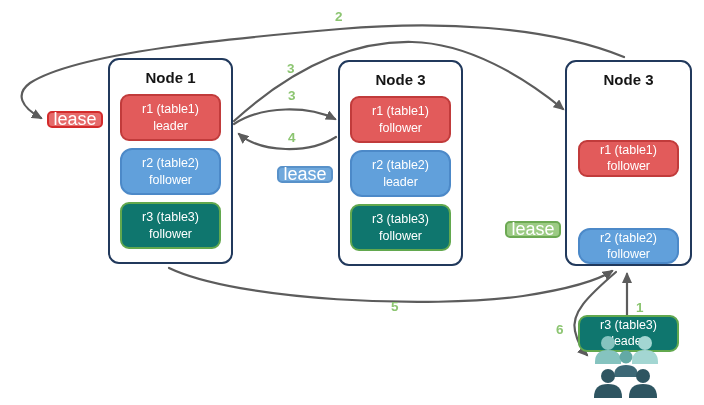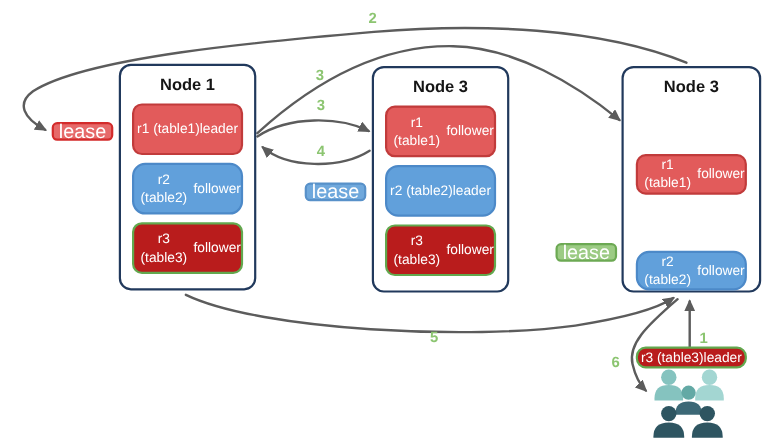--- a/index.html
+++ b/index.html
@@ -14,26 +14,26 @@
   .node{
     position:absolute;width:125px;height:206px;
     background:#ffffff;border:2px solid #21395c;border-radius:11px;
     box-sizing:border-box;display:flex;flex-direction:column;align-items:center;
     padding-top:9px;
   }
   .node-title{font-size:15px;font-weight:bold;color:#151515;margin-bottom:8px;}
   .rep{
     width:101px;height:47px;margin-bottom:7px;border-radius:9px;
     border:2px solid;box-sizing:border-box;
-    display:flex;flex-direction:row;align-items:center;justify-content:center;
+    display:flex;flex-direction:column;align-items:center;justify-content:center;
     color:#ffffff;font-size:12.5px;line-height:1.3;text-align:center;
   }
   .rep.red{background:#e25b5b;border-color:#c13b3b;}
   .rep.blue{background:#61a0db;border-color:#4c89c8;border-radius:12px;}
-  .rep.green{background:#b91c1c;border-color:#62a84e;}
+  .rep.green{background:#0f766e;border-color:#62a84e;}
 
   .lease{
     position:absolute;width:56px;height:17px;border-radius:5px;border:2px solid;
     box-sizing:border-box;display:flex;align-items:center;justify-content:center;
     color:#ffffff;font-size:18px;
   }
   .lease.red{background:#e66a6a;border-color:#d32b2b;left:47px;top:111px;}
   .lease.blue{background:#6fa8dc;border-color:#5891c9;left:277px;top:166px;}
   .lease.green{background:#9ccb84;border-color:#6ca953;left:505px;top:221px;}
 

